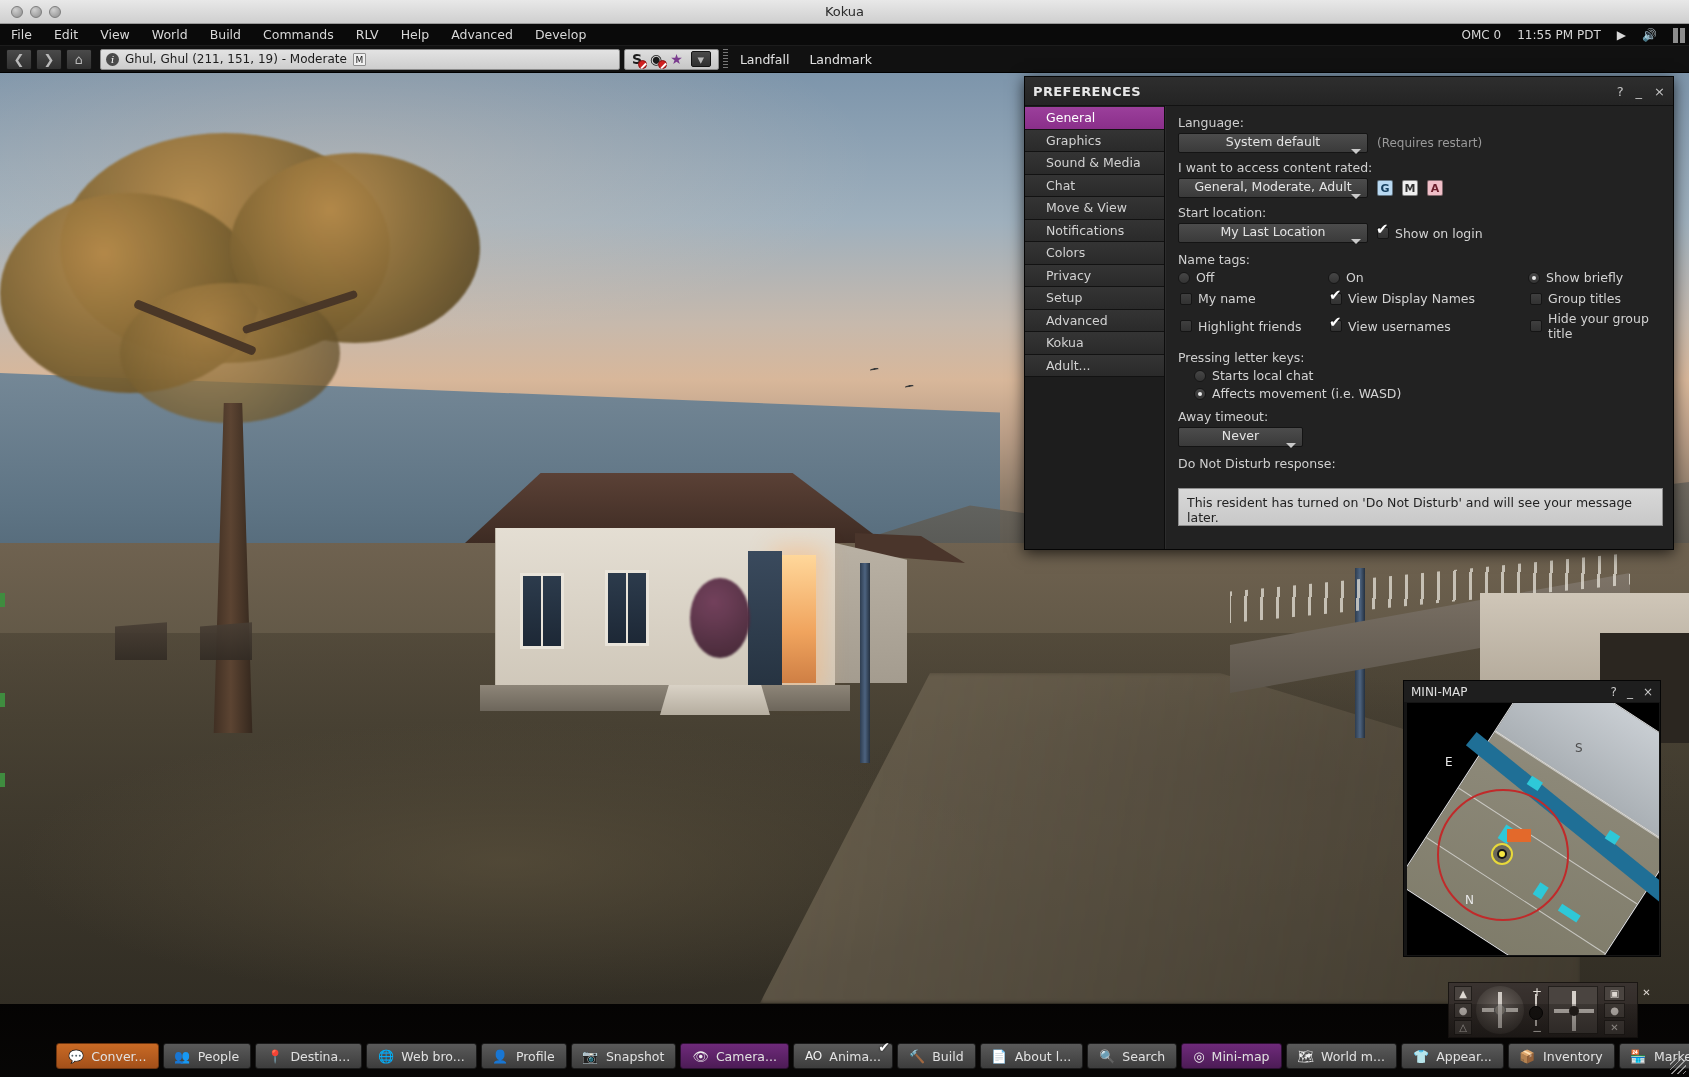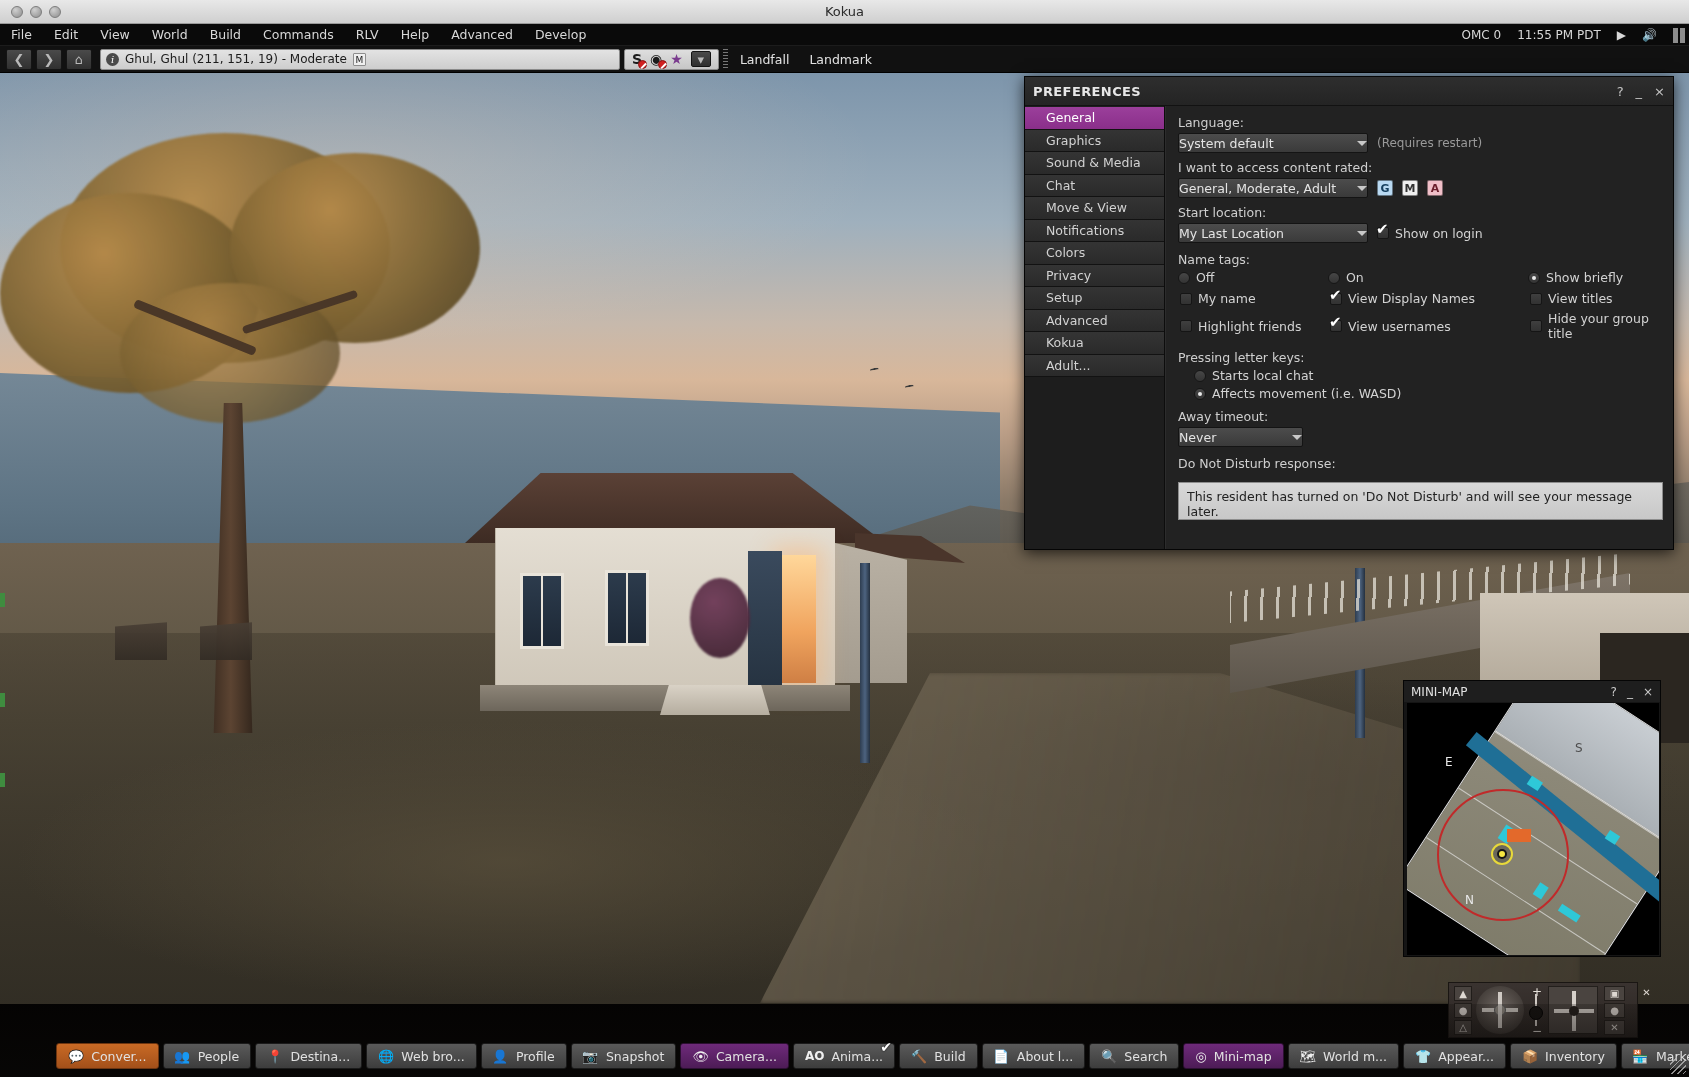--- a/index.html
+++ b/index.html
@@ -251,22 +251,22 @@
   .ptab.active { background:linear-gradient(#9b3f9b,#8a2f8a); color:#fff; }
   #prefs-pane {
     flex:1; background:#222; padding:9px 10px 0 12px; position:relative;
     border-left:1px solid #2c2c2c;
   }
   .lbl { font-size:12.5px; color:#cfcfcf; margin-bottom:3px; }
   .row { display:flex; align-items:center; gap:9px; }
   .combo {
     height:20px; background:linear-gradient(#4c4c4c,#3a3a3a);
     border:1px solid #141414; border-radius:2px;
-    display:flex; align-items:center; padding:0 0;
-    font-size:12.5px; color:#e4e4e4; cursor:pointer; position:relative;
+    display:flex; align-items:center; padding:0 6px;
+    font-size:12.5px; color:#e4e4e4; cursor:pointer; position:relative;flex-direction:column;
   }
   .combo .arrow {
     margin-left:auto; width:0; height:0;
     border-left:5px solid transparent; border-right:5px solid transparent;
     border-top:5px solid #c9c9c9;
   }
   .w190 { width:190px; }
   .w125 { width:125px; }
   .hint { font-size:12px; color:#9a9a9a; }
   .rating {
@@ -293,21 +293,21 @@
   }
   .rdo.on::after {
     content:''; position:absolute; left:3px; top:3px; width:4px; height:4px;
     border-radius:50%; background:#e9e9e9;
   }
   .ctl { display:flex; align-items:center; gap:6px; font-size:12.5px; color:#d3d3d3; }
   .grid3 { display:grid; grid-template-columns:150px 200px 1fr; row-gap:5px; }
   #dnd-box {
     height:38px; background:linear-gradient(#d8d8d8,#c8c8c8);
     border:1px solid #8d8d8d; color:#222; font-size:12.5px;
-    padding:6px 8px; margin-top:11px;
+    padding:6px 8px; margin-top:17px;
   }
   #prefs-foot {
     height:40px; border-top:1px solid #2e2e2e;
     display:flex; align-items:center; justify-content:flex-end; gap:10px;
     padding-right:14px; background:#1f1f1f;
   }
   .btn {
     width:82px; height:22px; font-size:12.5px; color:#dcdcdc;
     background:linear-gradient(#4a4a4a,#343434);
     border:1px solid #141414; border-radius:2px;
@@ -615,21 +615,21 @@
         <label class="ctl">
           <span class="cbx"></span>
           <span>My name</span>
         </label>
         <label class="ctl">
           <span class="cbx on"></span>
           <span>View Display Names</span>
         </label>
         <label class="ctl">
           <span class="cbx"></span>
-          <span>View titles</span>
+          <span>Group titles</span>
         </label>
         <label class="ctl">
           <span class="cbx"></span>
           <span>Highlight friends</span>
         </label>
         <label class="ctl">
           <span class="cbx on"></span>
           <span>View usernames</span>
         </label>
         <label class="ctl">
@@ -744,21 +744,21 @@
     </div>
     <div class="tbtn">
       <span class="ti">📷</span>
       <span>Snapshot</span>
     </div>
     <div class="tbtn purple">
       <span class="ti">👁</span>
       <span>Camera...</span>
     </div>
     <div class="tbtn">
-      <span class="ti" style="font-weight:bold;font-size:12px">AO</span>
+      <span class="ti" style="font-weight:normal;font-size:12px">AO</span>
       <span>Anima...</span>
       <span class="tcheck">✔</span>
     </div>
     <div class="tbtn">
       <span class="ti">🔨</span>
       <span>Build</span>
     </div>
     <div class="tbtn">
       <span class="ti">📄</span>
       <span>About l...</span>

